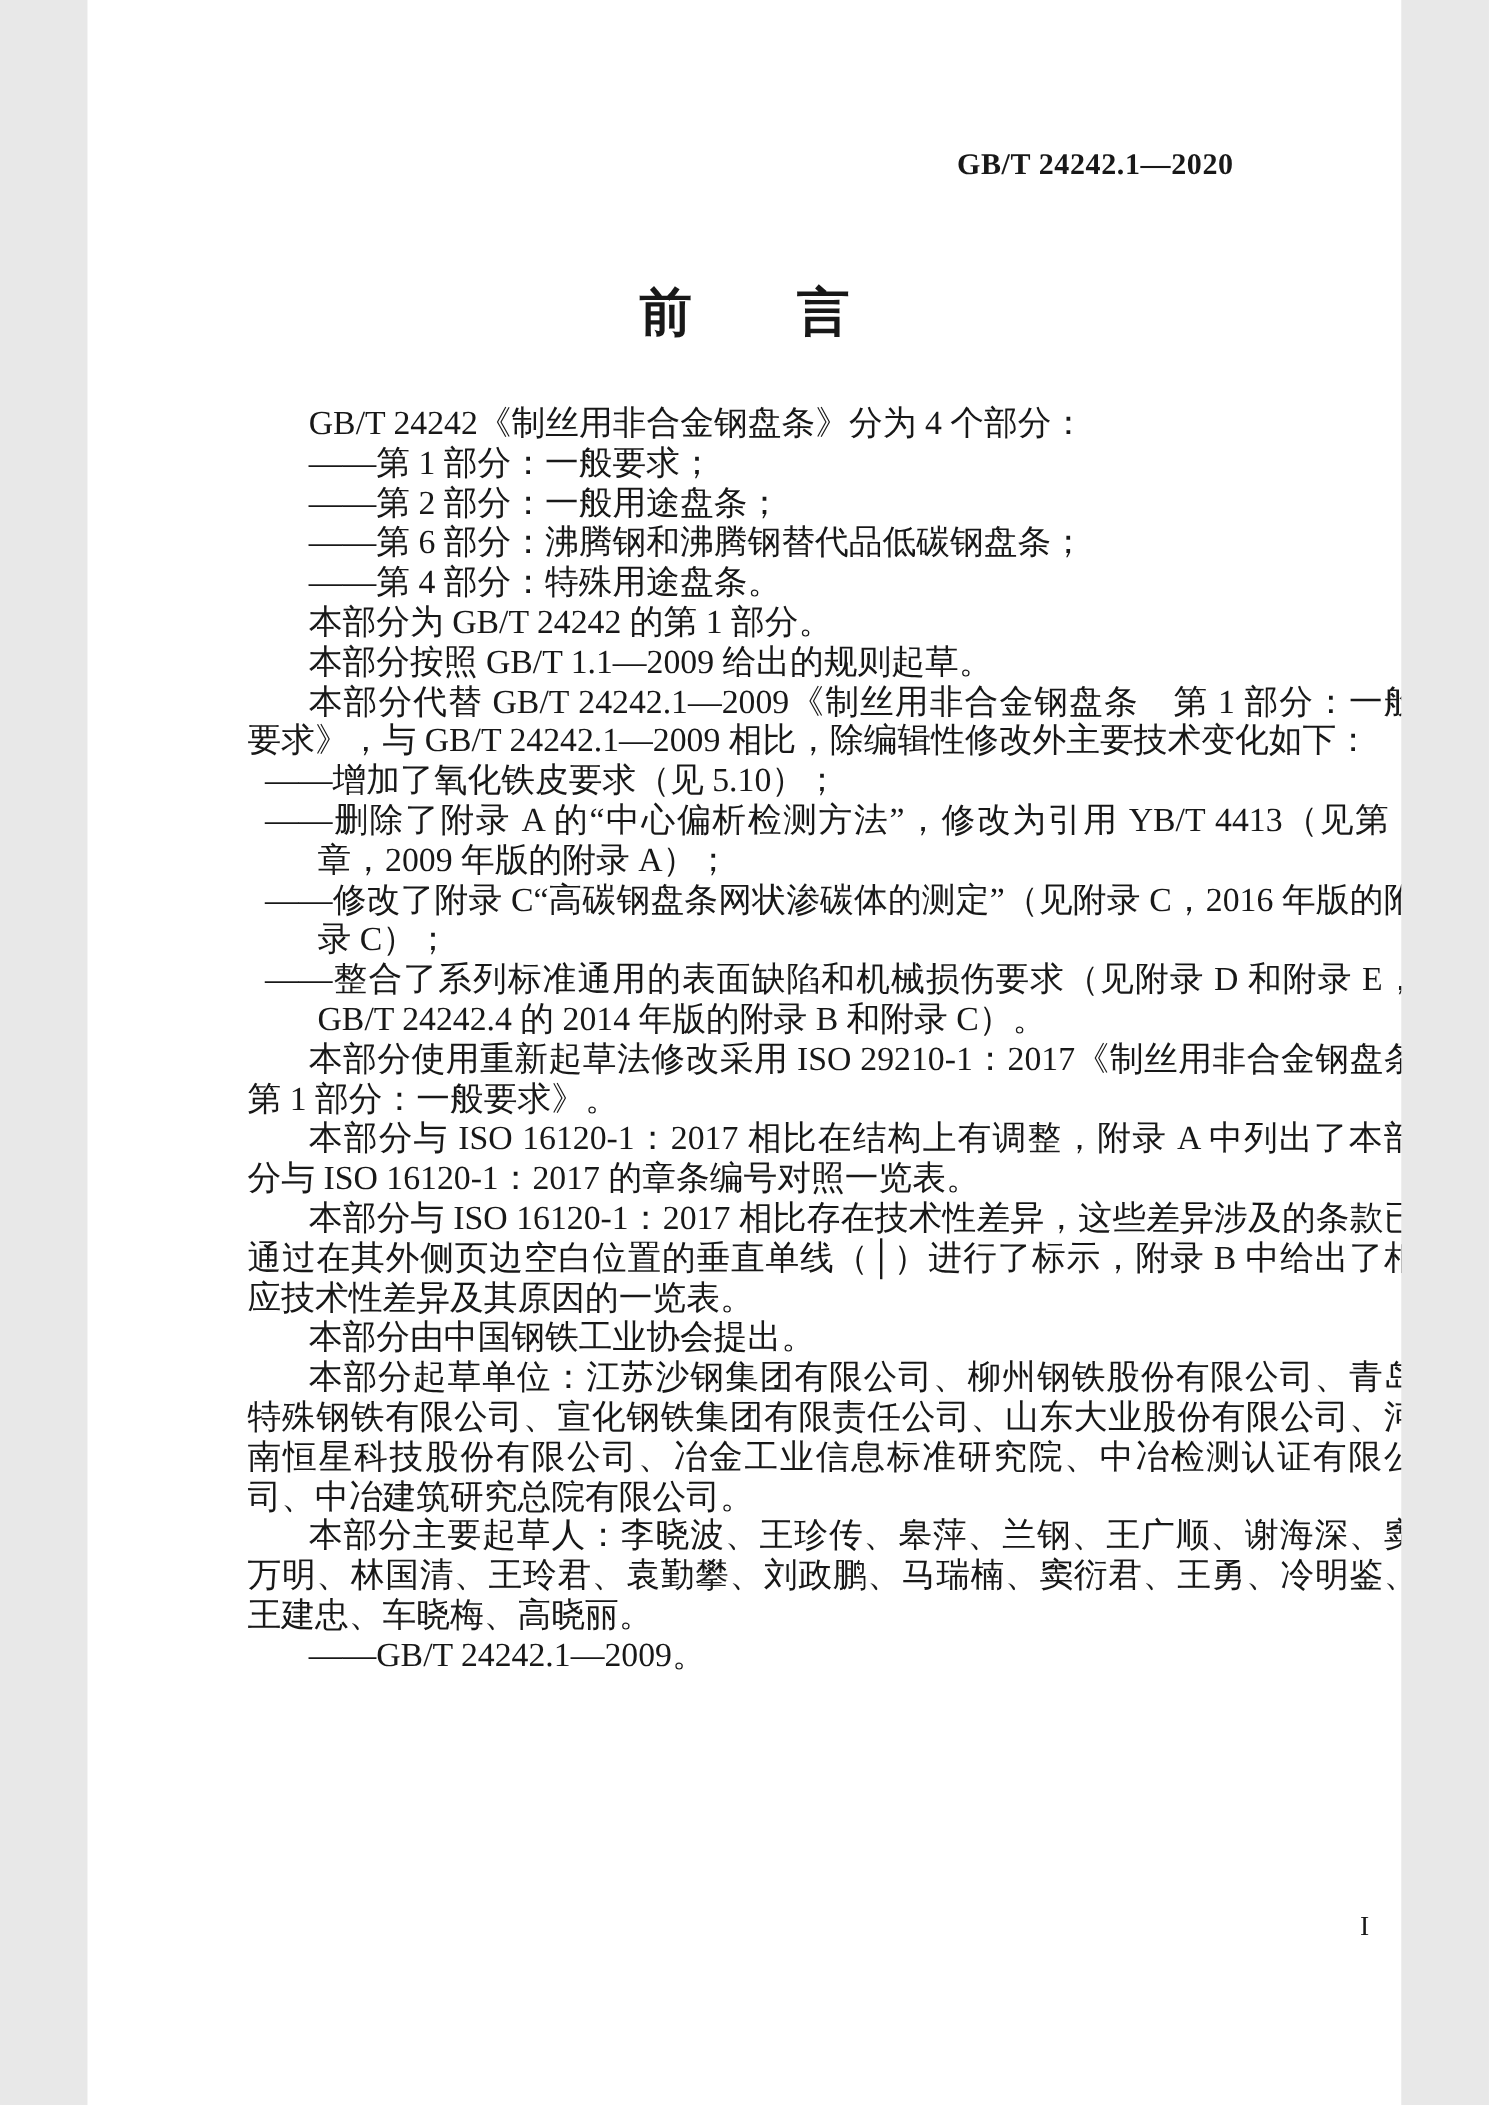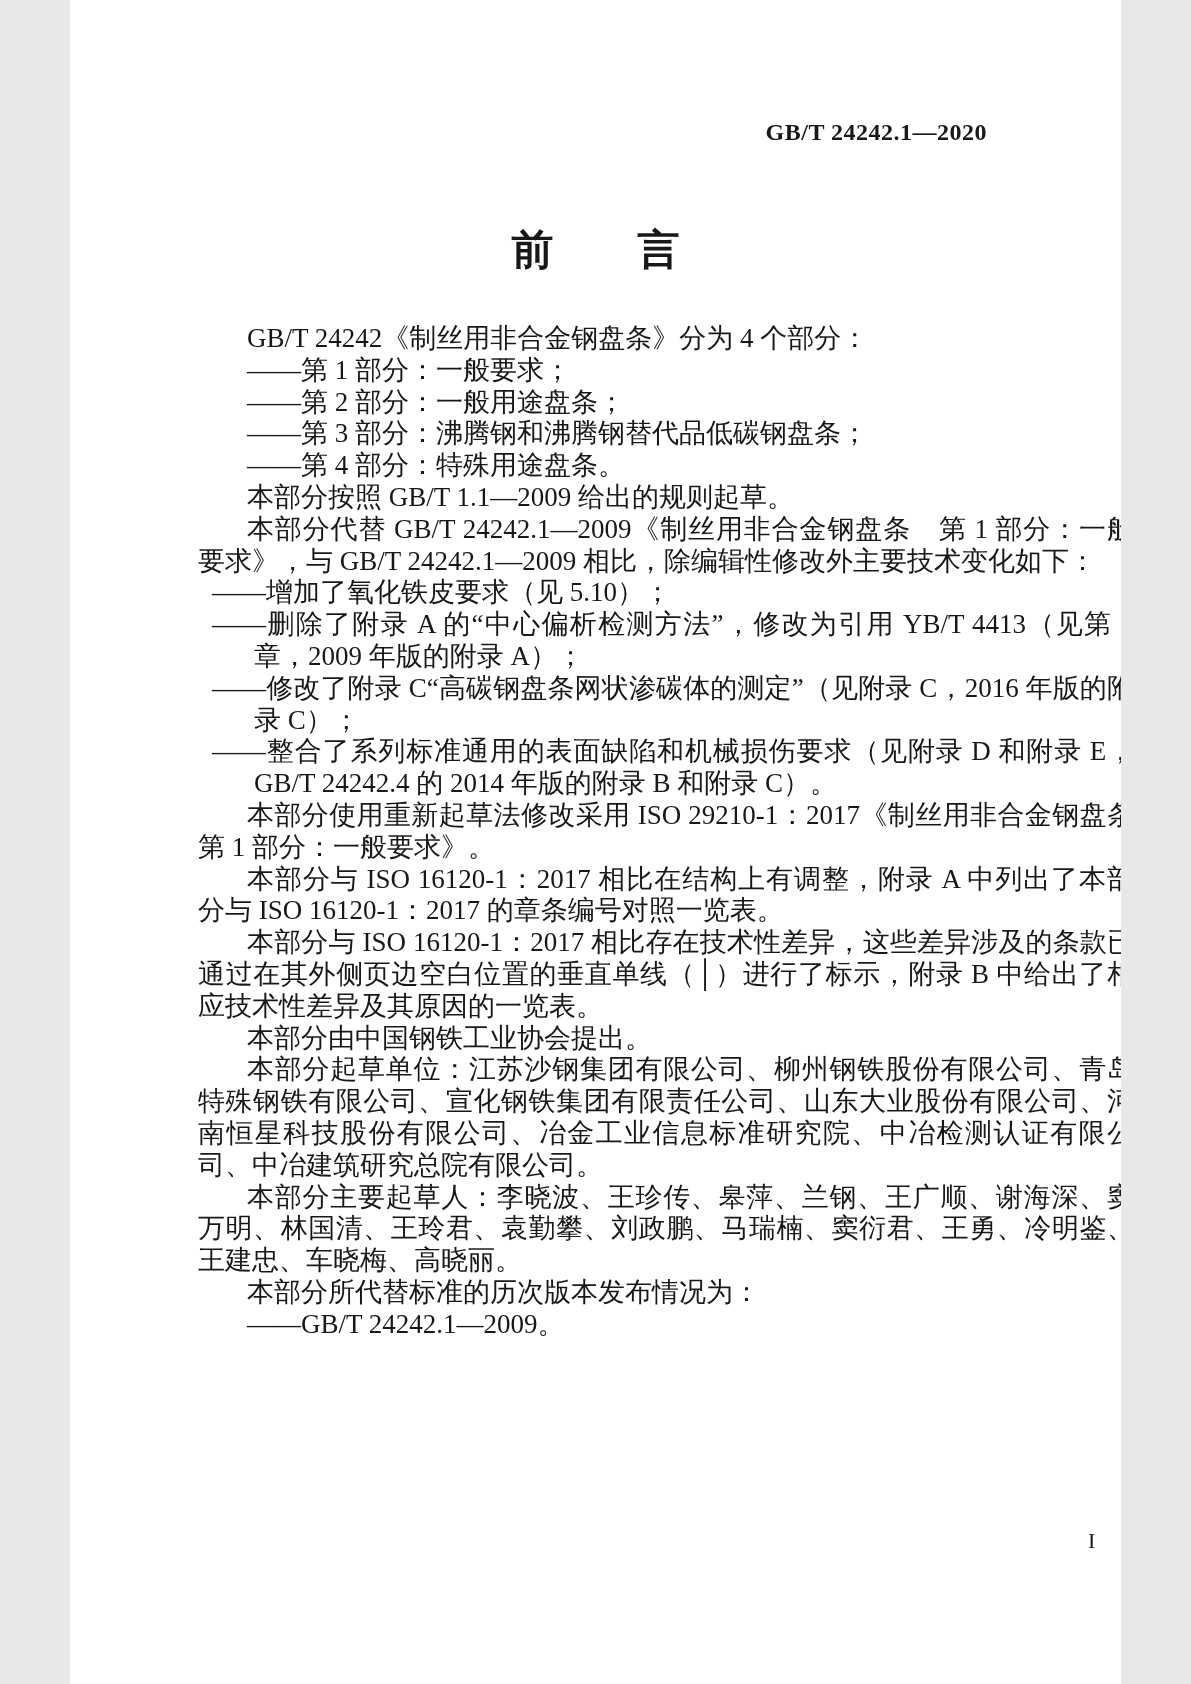--- a/index.html
+++ b/index.html
@@ -58,33 +58,33 @@
 <div class="page">
 
   <div class="header-code">GB/T 24242.1—2020</div>
 
   <h1 class="doc-title">前　　言</h1>
 
   <div class="body-text">
       <p class="indent">GB/T 24242《制丝用非合金钢盘条》分为 4 个部分：</p>
       <p class="indent">——第 1 部分：一般要求；</p>
       <p class="indent">——第 2 部分：一般用途盘条；</p>
-      <p class="indent">——第 3 部分：沸腾钢和沸腾钢替代品低碳钢盘条；</p>
+      <p class="indent">——第 6 部分：沸腾钢和沸腾钢替代品低碳钢盘条；</p>
       <p class="indent">——第 4 部分：特殊用途盘条。</p>
+      <p class="indent">本部分为 GB/T 24242 的第 1 部分。</p>
       <p class="indent">本部分按照 GB/T 1.1—2009 给出的规则起草。</p>
       <p class="indent">本部分代替 GB/T 24242.1—2009《制丝用非合金钢盘条　第 1 部分：一般要求》，与 GB/T 24242.1—2009 相比，除编辑性修改外主要技术变化如下：</p>
       <p class="hang">——增加了氧化铁皮要求（见 5.10）；</p>
       <p class="hang">——删除了附录 A 的“中心偏析检测方法”，修改为引用 YB/T 4413（见第 2 章，2009 年版的附录 A）；</p>
       <p class="hang">——修改了附录 C“高碳钢盘条网状渗碳体的测定”（见附录 C，2016 年版的附录 C）；</p>
       <p class="hang">——整合了系列标准通用的表面缺陷和机械损伤要求（见附录 D 和附录 E，GB/T 24242.4 的 2014 年版的附录 B 和附录 C）。</p>
       <p class="indent">本部分使用重新起草法修改采用 ISO 29210-1：2017《制丝用非合金钢盘条　第 1 部分：一般要求》。</p>
       <p class="indent">本部分与 ISO 16120-1：2017 相比在结构上有调整，附录 A 中列出了本部分与 ISO 16120-1：2017 的章条编号对照一览表。</p>
       <p class="indent">本部分与 ISO 16120-1：2017 相比存在技术性差异，这些差异涉及的条款已通过在其外侧页边空白位置的垂直单线（│）进行了标示，附录 B 中给出了相应技术性差异及其原因的一览表。</p>
       <p class="indent">本部分由中国钢铁工业协会提出。</p>
       <p class="indent">本部分起草单位：江苏沙钢集团有限公司、柳州钢铁股份有限公司、青岛特殊钢铁有限公司、宣化钢铁集团有限责任公司、山东大业股份有限公司、河南恒星科技股份有限公司、冶金工业信息标准研究院、中冶检测认证有限公司、中冶建筑研究总院有限公司。</p>
       <p class="indent">本部分主要起草人：李晓波、王珍传、皋萍、兰钢、王广顺、谢海深、窦万明、林国清、王玲君、袁勤攀、刘政鹏、马瑞楠、窦衍君、王勇、冷明鉴、王建忠、车晓梅、高晓丽。</p>
-      <p class="indent">本部分所代替标准的历次版本发布情况为：</p>
       <p class="indent">——GB/T 24242.1—2009。</p>
     </div>
 
   <div class="page-number">I</div>
 
 </div>
 
 </body></html>

